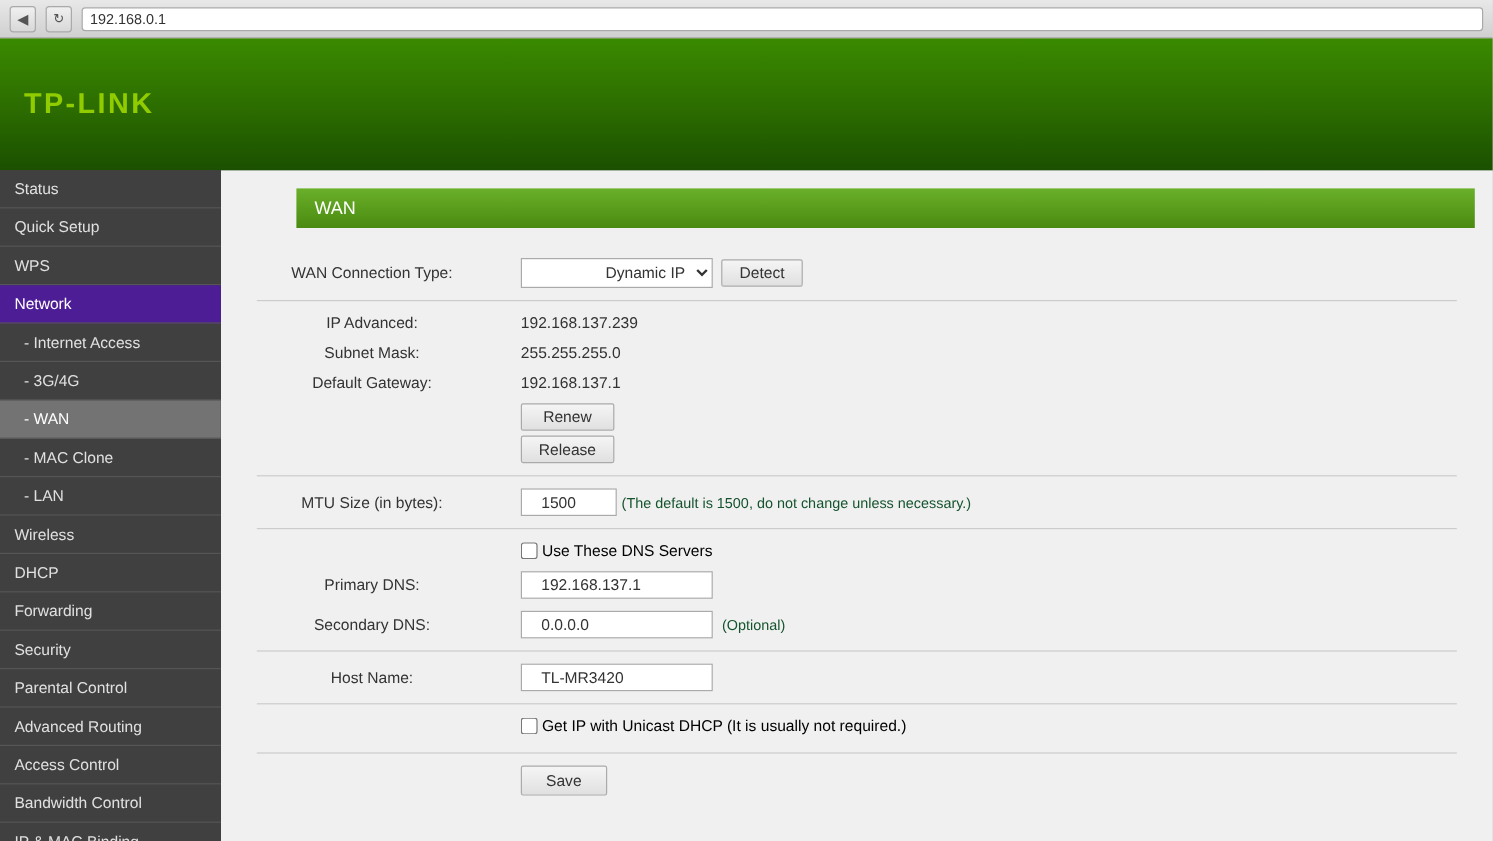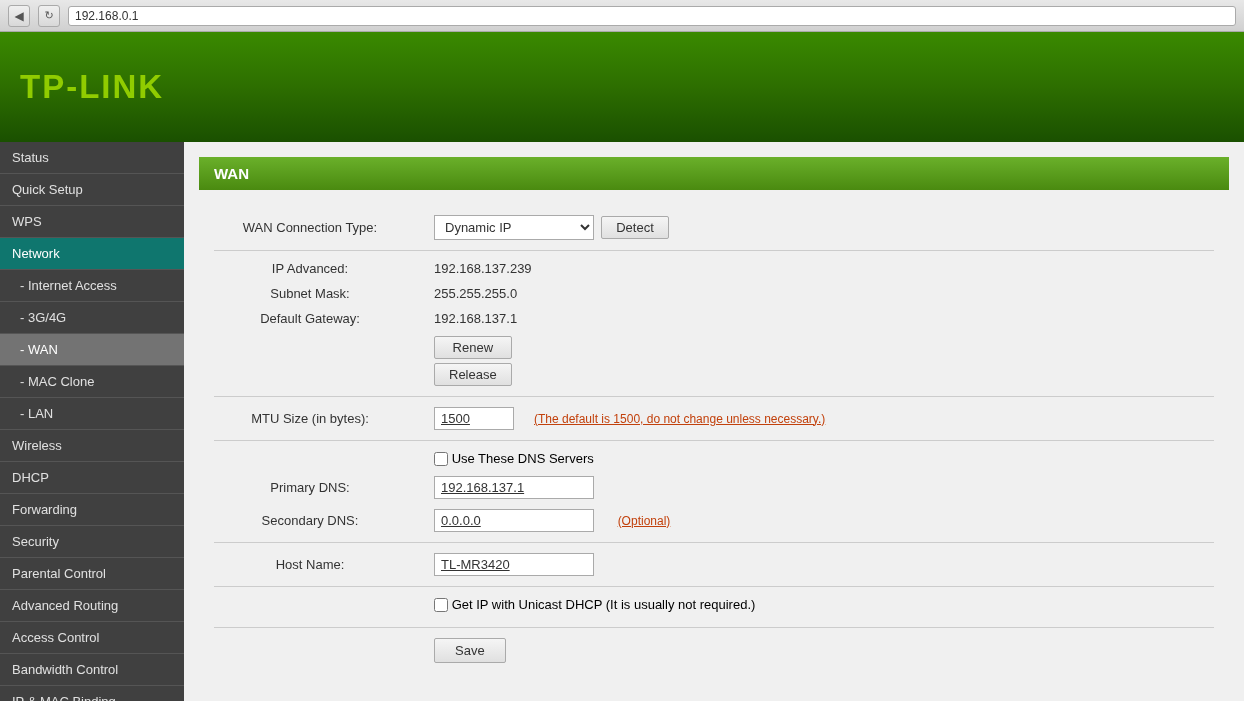--- a/index.html
+++ b/index.html
@@ -51,21 +51,21 @@
     
     .header {
       background: linear-gradient(to bottom, #3a8a00, #2d6e00, #1a5000);
       height: 110px;
       display: flex;
       align-items: center;
       padding: 0 20px;
     }
     .logo {
       color: white;
-      font-size: 33px;
+      font-size: 24px;
       font-weight: bold;
       font-family: Arial, sans-serif;
       letter-spacing: 2px;
     }
     .logo span {
       color: #90cc00;
     }
 
     
     .content-area {
@@ -81,40 +81,41 @@
       flex-shrink: 0;
       overflow-y: auto;
     }
     .sidebar-item {
       padding: 8px 12px;
       color: #e0e0e0;
       cursor: pointer;
       border-bottom: 1px solid #555;
       font-size: 13px;
     }
-    .sidebar-item.active { background: #0f766e; color: white; }
+    .sidebar-item.active { background: #4c1d95; color: white; }
     .sidebar-item.sub { padding-left: 20px; }
     .sidebar-item.sub-active { background: #737373; color: white; padding-left: 20px; }
 
     
     .main-content {
       flex: 1;
       background: #f0f0f0;
       overflow-y: auto;
       padding: 15px;
     }
 
     
     .section-header {
       background: linear-gradient(to bottom, #6ab02a, #4a8a10);
       color: white;
       padding: 8px 15px;
       font-size: 15px;
-      font-weight: bold;
+      font-weight: normal;
       margin-bottom: 15px;
+      margin-left: 48px;
     }
 
     
     .form-area {
       background: #f0f0f0;
       padding: 10px 15px;
     }
     .form-row {
       display: flex;
       align-items: center;
@@ -127,39 +128,39 @@
       color: #333;
       font-size: 13px;
       flex-shrink: 0;
     }
     .form-value {
       color: #333;
       font-size: 13px;
     }
     .form-input {
       border: 1px solid #aaa;
+      padding: 3px 16px;
+      background: white;
+      font-size: 13px;
+      color: #333;
+    }
+    .form-input-sm {
+      width: 80px;
+    }
+    .form-input-md {
+      width: 160px;
+    }
+    .form-select {
+      border: 1px solid #aaa;
       padding: 3px 6px;
       background: white;
       font-size: 13px;
       color: #333;
-      text-decoration: underline;
-    }
-    .form-input-sm {
-      width: 80px;
-    }
-    .form-input-md {
       width: 160px;
-    }
-    .form-select {
-      border: 1px solid #aaa;
-      padding: 3px 6px;
-      background: white;
-      font-size: 13px;
-      color: #333;
-      width: 160px;
+      text-align: right;
     }
     .btn {
       background: linear-gradient(to bottom, #f5f5f5, #e0e0e0);
       border: 1px solid #aaa;
       padding: 3px 14px;
       cursor: pointer;
       font-size: 13px;
       color: #333;
       border-radius: 2px;
     }
@@ -185,24 +186,23 @@
     .checkbox-row {
       display: flex;
       align-items: center;
       margin-bottom: 10px;
     }
     .checkbox-row .spacer {
       width: 220px;
       flex-shrink: 0;
     }
     .hint-text {
-      color: #c2410c;
+      color: #14532d;
       font-size: 12px;
-      margin-left: 20px;
-      text-decoration: underline;
+      margin-left: 4px;
     }
     .save-row {
       display: flex;
       align-items: center;
       margin-top: 15px;
       padding-top: 10px;
       border-top: 1px solid #ccc;
     }
     .save-row .spacer {
       width: 220px;

